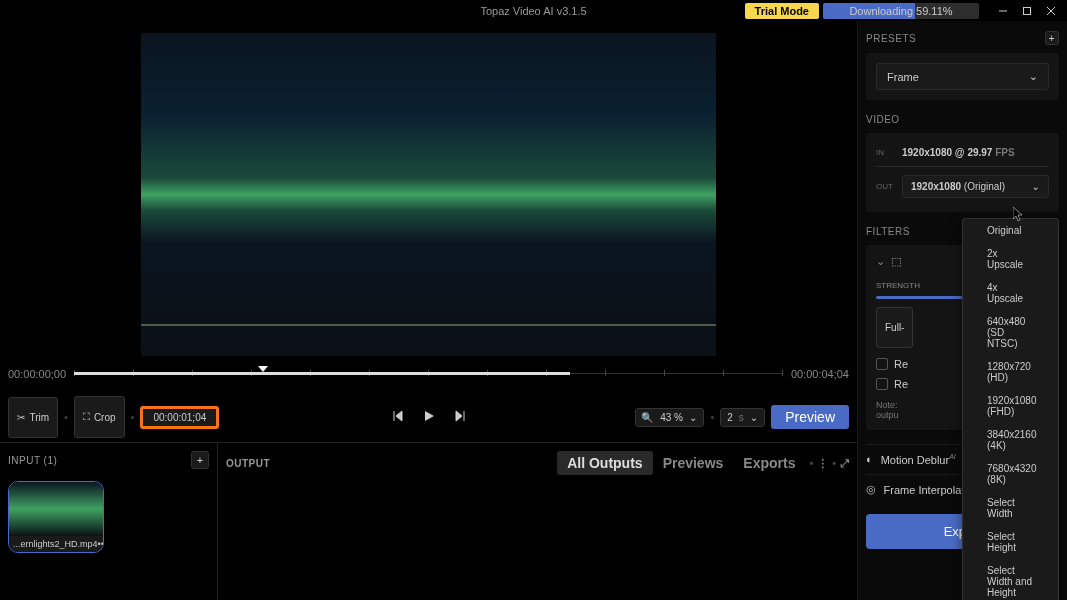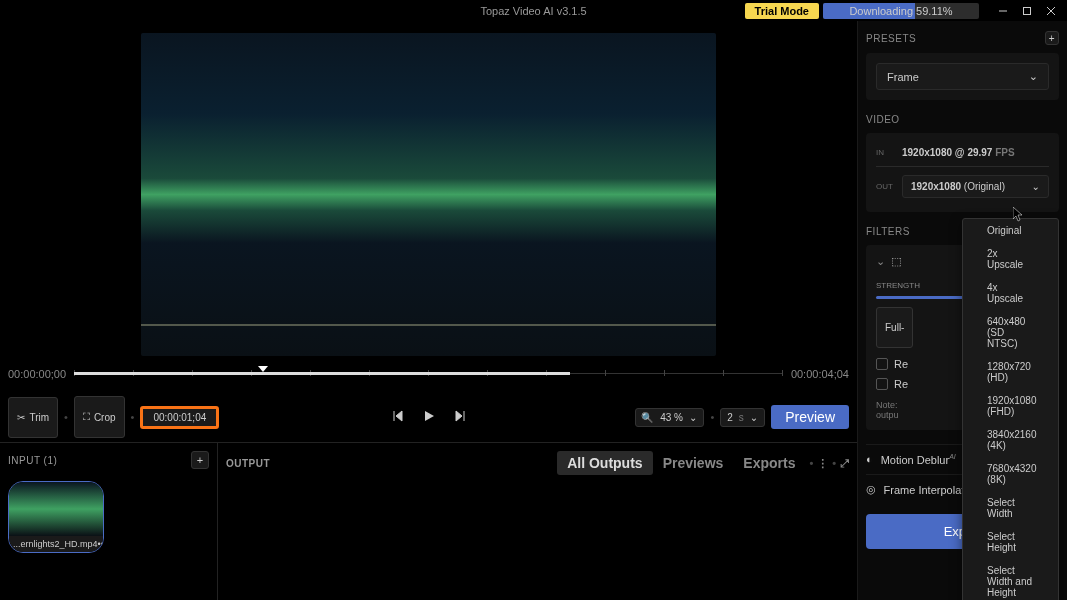--- a/index.html
+++ b/index.html
@@ -34,21 +34,21 @@
 .playback { position: absolute; left: 50%; transform: translateX(-50%); display: flex; gap: 18px; align-items: center; }
 .play-icon { color: #ccc; cursor: pointer; }
 .right-controls { margin-left: auto; display: flex; gap: 6px; align-items: center; }
 .zoom-box { background: #1a1a1a; border: 1px solid #333; padding: 3px 6px; border-radius: 3px; display: flex; align-items: center; gap: 6px; font-size: 10px; }
 .preview-btn { background: #4a6bc5; color: #fff; padding: 4px 14px; border-radius: 3px; font-size: 14px; cursor: pointer; }
 .bottom-panel { height: 158px; border-top: 1px solid #222; display: flex; }
 .input-panel { width: 218px; border-right: 1px solid #222; padding: 8px; }
 .panel-header { display: flex; align-items: center; justify-content: space-between; margin-bottom: 12px; }
 .panel-title { color: #999; font-size: 10px; letter-spacing: 0.5px; }
 .add-btn { width: 18px; height: 18px; background: #1a1a1a; border: 1px solid #333; border-radius: 3px; display: flex; align-items: center; justify-content: center; color: #ccc; cursor: pointer; }
-.thumb { width: 96px; border: 1px solid #4a6bc5; border-radius: 15px; overflow: hidden; }
+.thumb { width: 96px; border: 1px solid #4a6bc5; border-radius: 10px; overflow: hidden; }
 .thumb-img { height: 54px; background: linear-gradient(to bottom, #0a1520 0%, #3fa162 50%, #0a1015 100%); }
 .thumb-label { background: #1a1a1a; padding: 3px 4px; font-size: 9px; color: #ccc; display: flex; justify-content: space-between; align-items: center; }
 .output-panel { flex: 1; padding: 8px; font-weight: bold; }
 .output-header { display: flex; align-items: center; justify-content: space-between; }
 .output-tabs { display: flex; gap: 0; align-items: center; }
 .out-tab { padding: 4px 10px; font-size: 14px; color: #888; border-radius: 3px; cursor: pointer; }
 .out-tab.active { background: #2a2a2a; color: #ddd; }
 .sidebar { width: 210px; background: #0a0a0a; border-left: 1px solid #1a1a1a; padding: 10px 8px; overflow-y: auto; position: relative; }
 .section-label { color: #888; font-size: 10px; letter-spacing: 0.5px; margin-bottom: 8px; display: flex; justify-content: space-between; align-items: center; }
 .preset-box { background: #141414; border-radius: 4px; padding: 10px; margin-bottom: 14px; }

